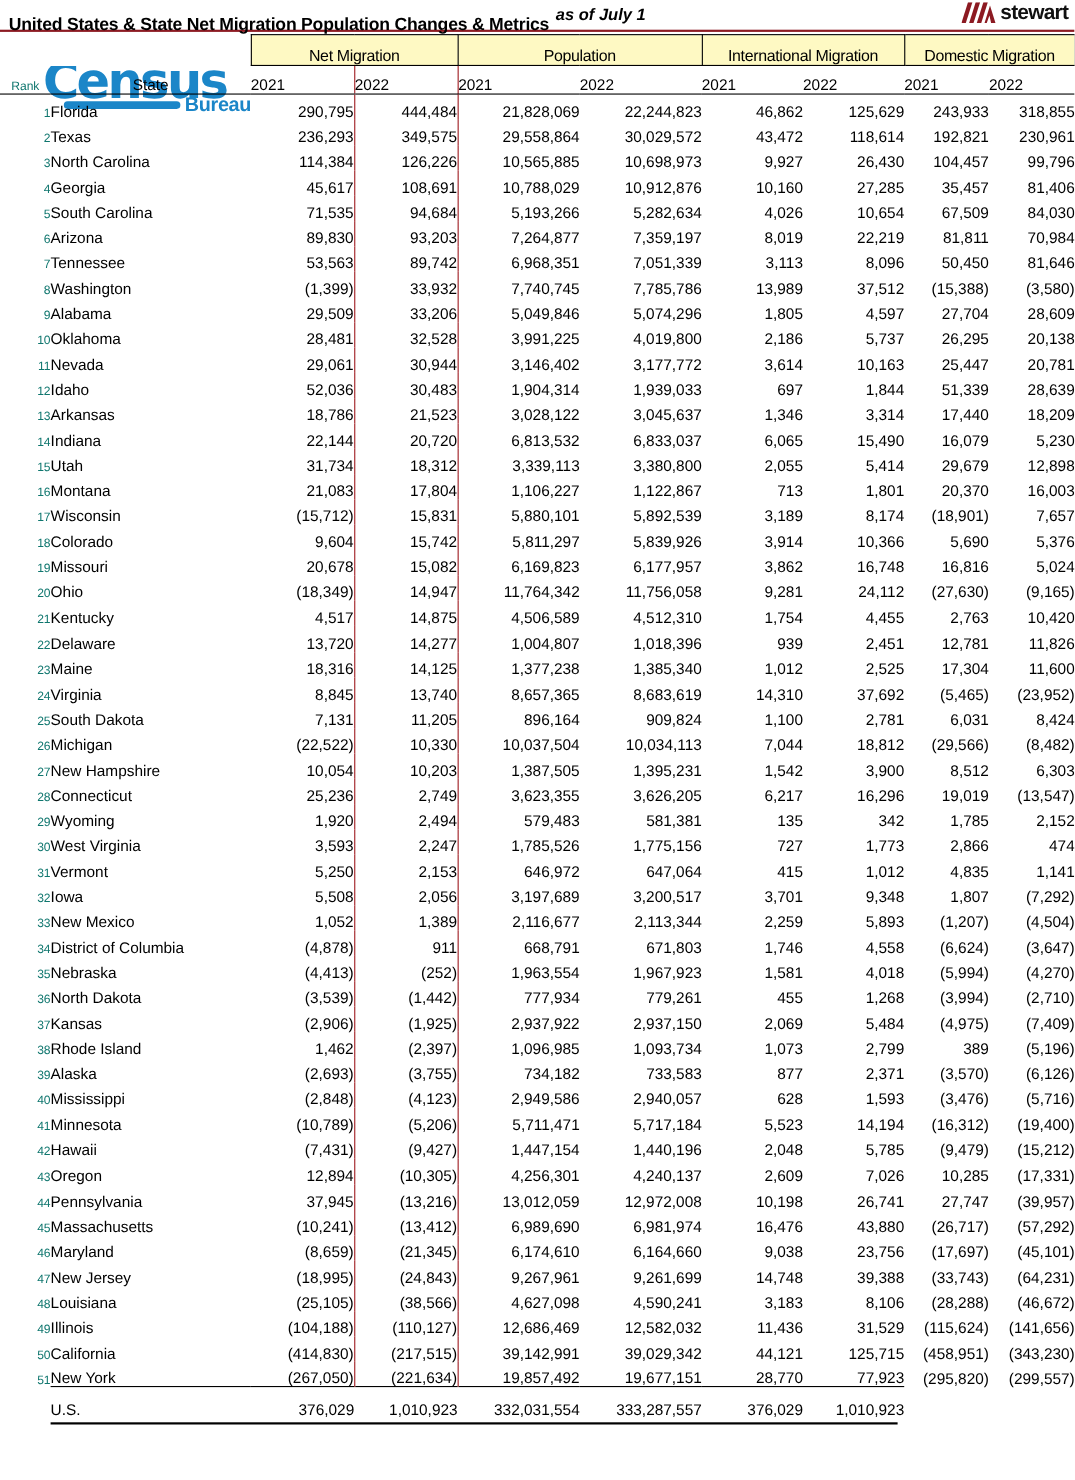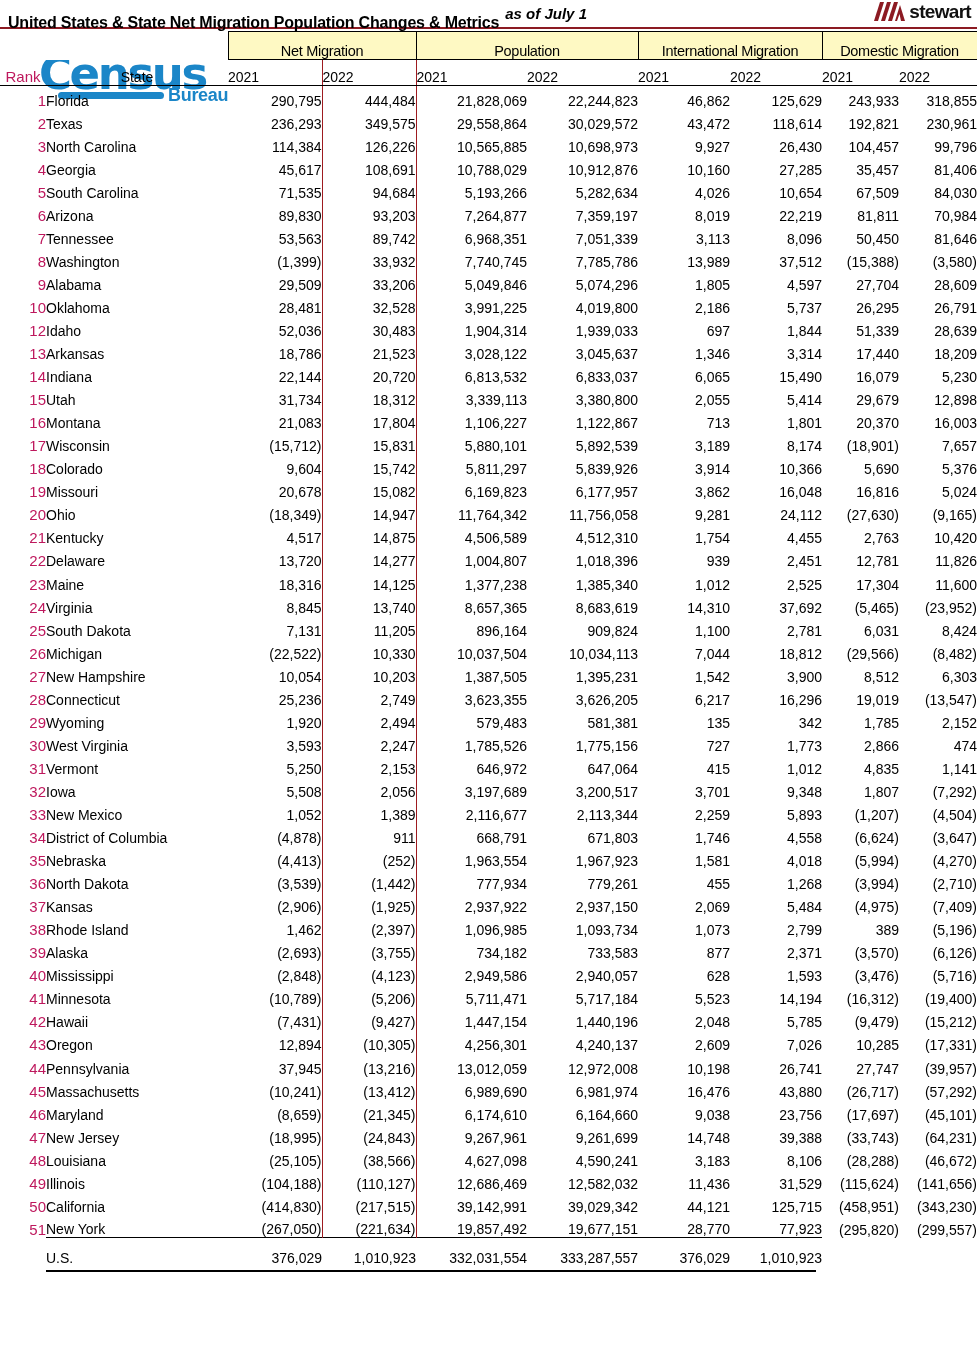--- a/index.html
+++ b/index.html
@@ -151,23 +151,23 @@
   .yr.c-rank { text-align: center; }
   .yr.c-state { text-align: center; }
 
   .hdr-under td { border-bottom: 1.4px solid #000; }
 
   
   tr.datarow { height: 23.05px; }
   td.c-rank {
     text-align: right;
     padding-right: 14px;
-    font-size: 15px;
-    font-weight: bold;
-    color: #be185d;
+    font-size: 11px;
+    font-weight: bold;
+    color: #0f766e;
   }
   td.c-state {
     text-align: left;
     padding-left: 10px;
     font-size: 14px;
     color: #000;
     white-space: nowrap;
   }
   td.num {
     text-align: right;
@@ -372,21 +372,33 @@
           <tr class="datarow">
             <td class="c-rank">10</td>
             <td class="c-state">Oklahoma</td>
             <td class="num">28,481</td>
             <td class="num rl rr">32,528</td>
             <td class="num">3,991,225</td>
             <td class="num">4,019,800</td>
             <td class="num">2,186</td>
             <td class="num">5,737</td>
             <td class="num">26,295</td>
-            <td class="num">26,791</td>
+            <td class="num">20,138</td>
+          </tr>
+          <tr class="datarow">
+            <td class="c-rank">11</td>
+            <td class="c-state">Nevada</td>
+            <td class="num">29,061</td>
+            <td class="num rl rr">30,944</td>
+            <td class="num">3,146,402</td>
+            <td class="num">3,177,772</td>
+            <td class="num">3,614</td>
+            <td class="num">10,163</td>
+            <td class="num">25,447</td>
+            <td class="num">20,781</td>
           </tr>
           <tr class="datarow">
             <td class="c-rank">12</td>
             <td class="c-state">Idaho</td>
             <td class="num">52,036</td>
             <td class="num rl rr">30,483</td>
             <td class="num">1,904,314</td>
             <td class="num">1,939,033</td>
             <td class="num">697</td>
             <td class="num">1,844</td>
@@ -466,21 +478,21 @@
             <td class="num">5,376</td>
           </tr>
           <tr class="datarow">
             <td class="c-rank">19</td>
             <td class="c-state">Missouri</td>
             <td class="num">20,678</td>
             <td class="num rl rr">15,082</td>
             <td class="num">6,169,823</td>
             <td class="num">6,177,957</td>
             <td class="num">3,862</td>
-            <td class="num">16,048</td>
+            <td class="num">16,748</td>
             <td class="num">16,816</td>
             <td class="num">5,024</td>
           </tr>
           <tr class="datarow">
             <td class="c-rank">20</td>
             <td class="c-state">Ohio</td>
             <td class="num">(18,349)</td>
             <td class="num rl rr">14,947</td>
             <td class="num">11,764,342</td>
             <td class="num">11,756,058</td>

